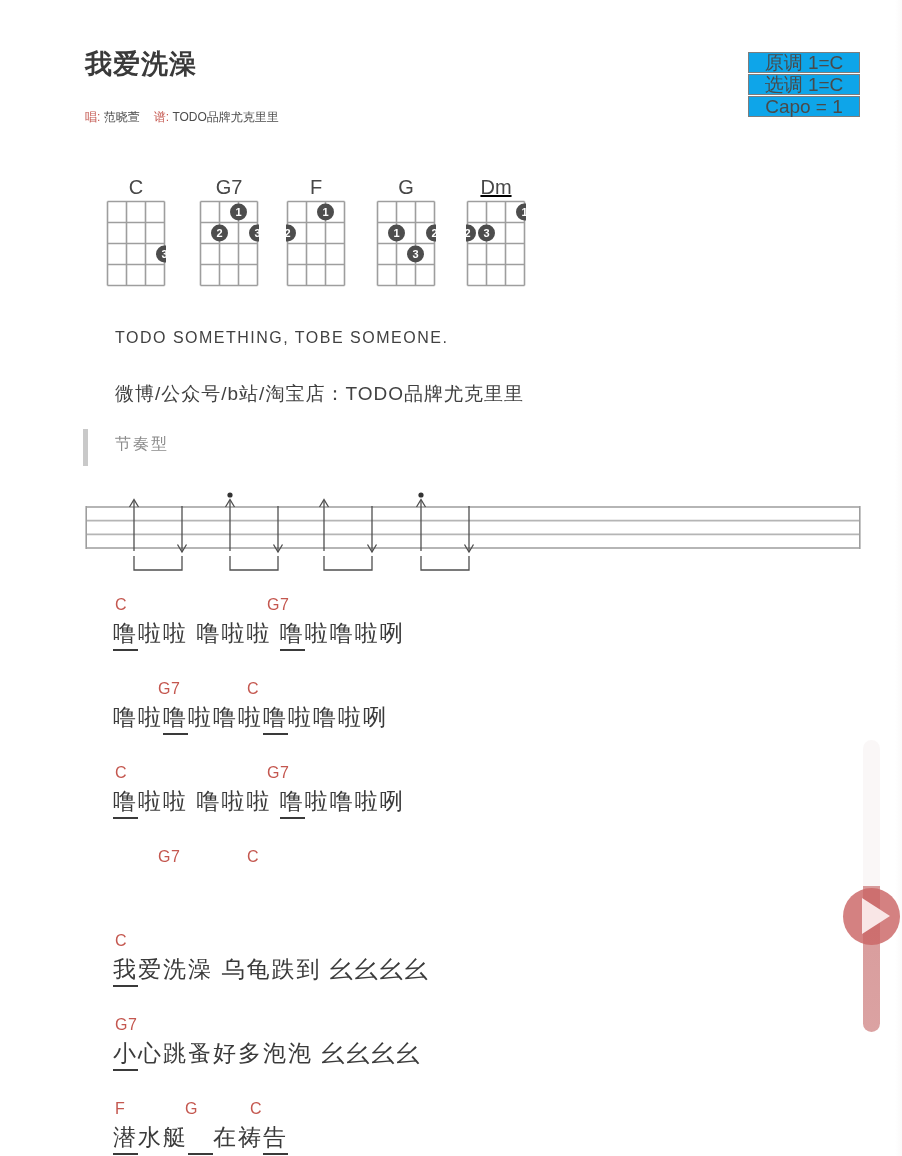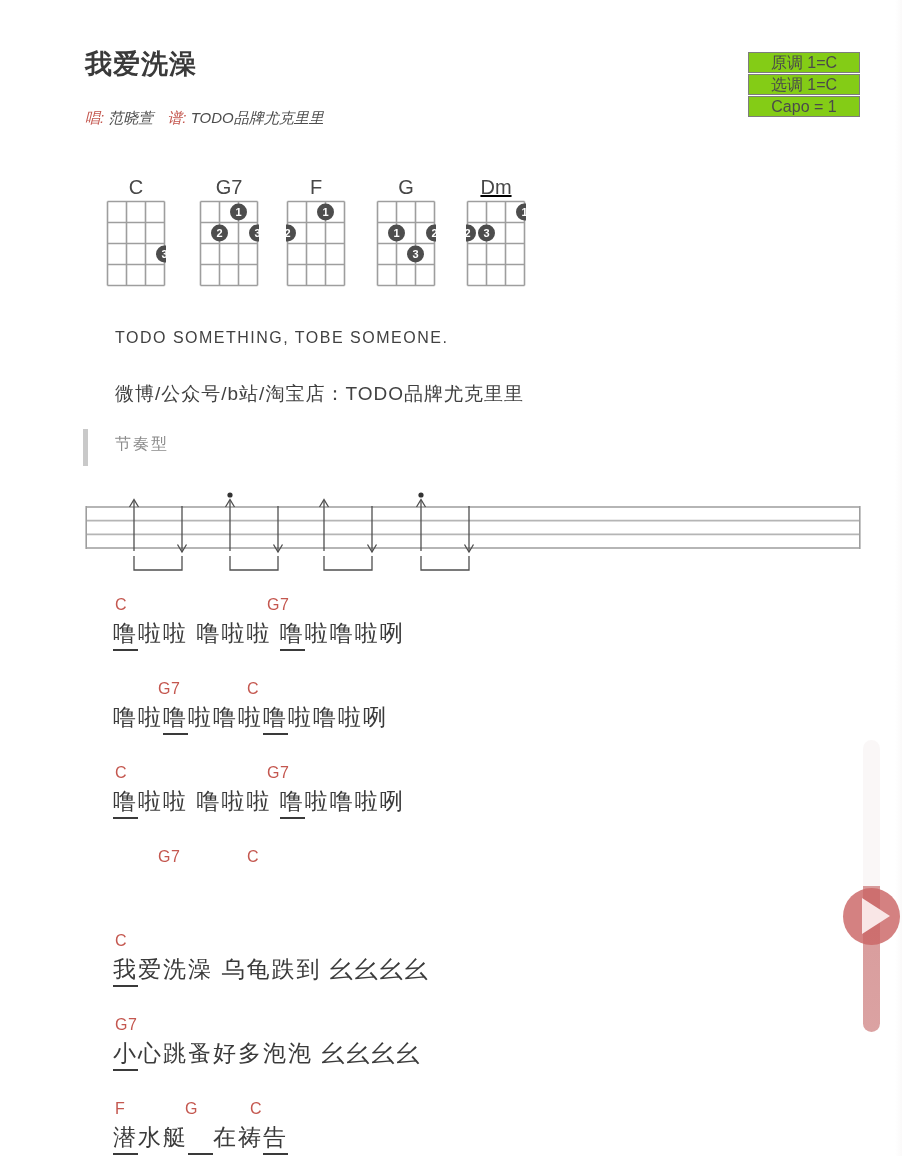--- a/index.html
+++ b/index.html
@@ -3,27 +3,27 @@
 <meta charset="utf-8">
 <style>
   * { margin:0; padding:0; box-sizing:border-box; }
   html,body { background:#fff; }
   body { font-family:"Liberation Sans","DejaVu Sans",sans-serif; }
   .page { position:relative; width:902px; height:1156px; background:#fff; overflow:hidden;margin-left:15px; }
 
   .title { position:absolute; left:70px; top:46px; font-size:27px; font-weight:bold;
            color:#3a3a3a; letter-spacing:1px; }
 
-  .credit { position:absolute; left:70px; top:109px; font-size:15px; color:#4c4c4c;font-style:italic; }
+  .credit { position:absolute; left:70px; top:109px; font-size:12px; color:#4c4c4c; }
   .credit .lbl { color:var(--accent); }
   .credit .gap { display:inline-block; width:14px; }
 
   .key-box { position:absolute; left:733px; top:52px; width:112px; display:flex;
              flex-direction:column; gap:1px; }
-  .key-row { border:1px solid #7d7d7d; background:#84cc16; font-size:16px; color:#4a4a4a;
+  .key-row { border:1px solid #7d7d7d; background:#0ea5e9; font-size:19px; color:#4a4a4a;
              text-align:center; height:21px; line-height:19px; }
 
   .diagram { position:absolute; top:176px; width:60px; }
   .diagram .dlabel { text-align:center; font-size:20px; color:#474747; height:24px; }
 
   .slogan  { position:absolute; left:100px; top:329px; font-size:16px; color:#414141; letter-spacing:1.5px; }
   .contact { position:absolute; left:100px; top:381px; font-size:19px; color:#414141; letter-spacing:1px; }
 
   .sec-bar   { position:absolute; left:68px; top:429px; width:5px; height:37px; background:#c9c9c9; }
   .sec-label { position:absolute; left:100px; top:434px; font-size:16px; color:#8c8c8c; letter-spacing:2px; }

